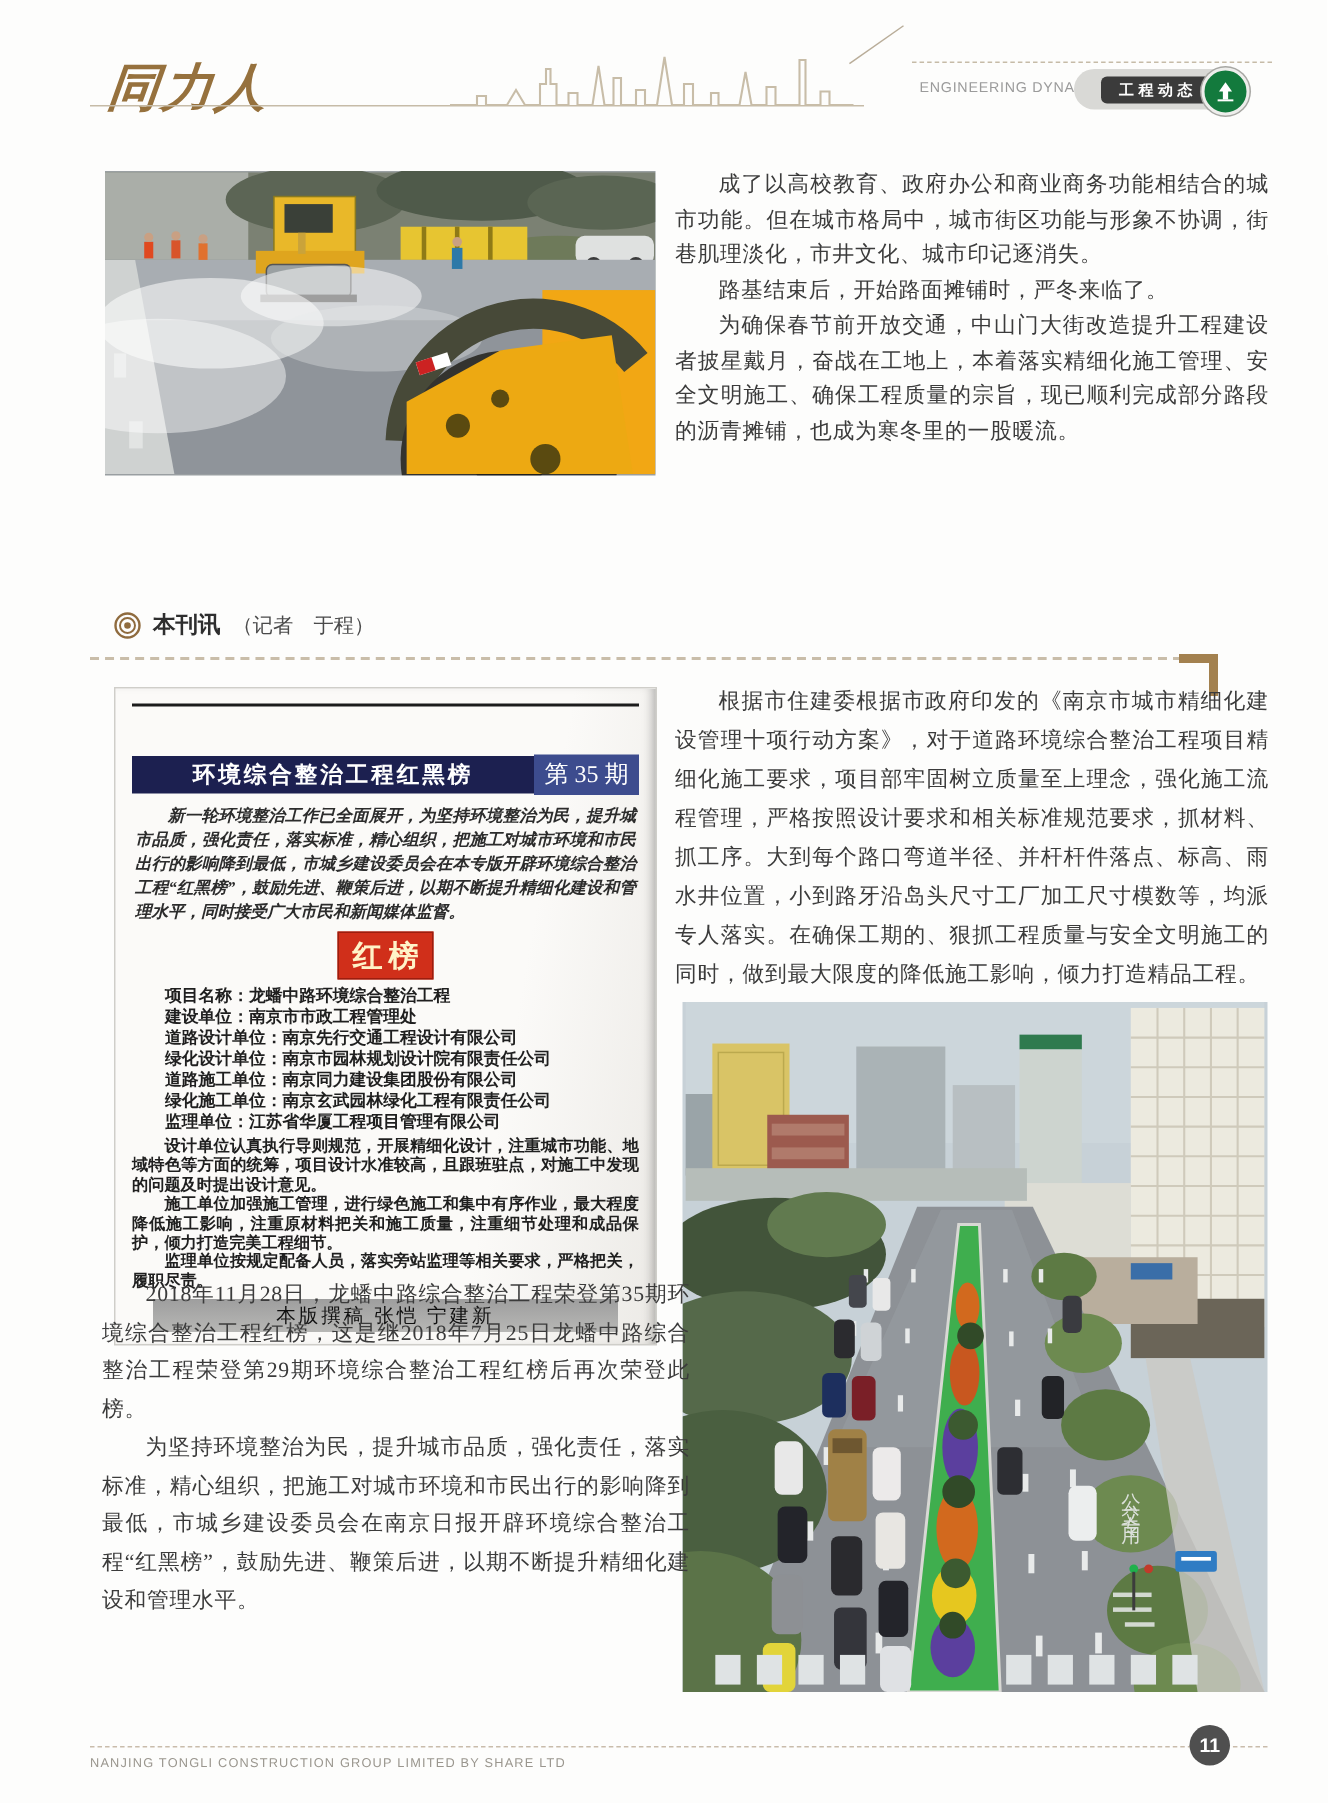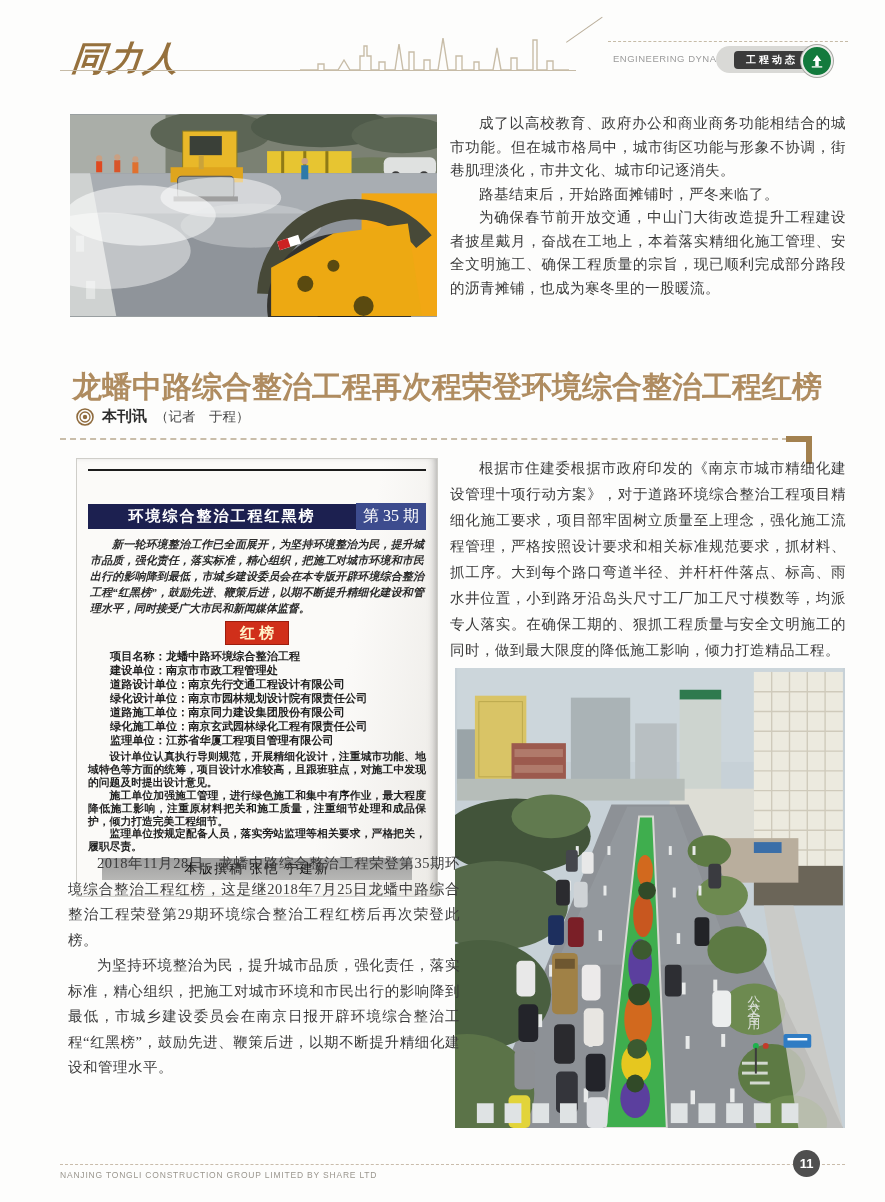--- a/index.html
+++ b/index.html
@@ -62,21 +62,21 @@
   .clip-inner{margin:10px 11px 0 11px;}
   .clip-banner{display:flex;align-items:center;background:#1c2050;height:25px;margin-top:28px;}
   .clip-banner .t{flex:1;text-align:center;color:#fff;font-weight:bold;font-size:15px;
                   letter-spacing:2px;}
   .clip-banner .issue{background:#3d4c8e;color:#fff;font-size:16px;padding:3px 7px;
                       white-space:nowrap;}
   .clip-intro{margin:7px 2px 0 2px;font-style:italic;font-weight:600;font-size:11px;
               line-height:16px;color:#2c2c2c;text-align:justify;text-indent:2em;}
   .clip-stamp{display:block;width:58px;margin:5px auto 4px auto;background:#d02f1a;
               border:1px solid #9c1d0e;color:#fff3c8;text-align:center;font-weight:bold;
-              font-size:15px;letter-spacing:4px;padding:2px 0 1px 4px;}
+              font-size:20px;letter-spacing:4px;padding:2px 0 1px 4px;}
   .clip-fields{margin:0 0 0 22px;font-size:11.2px;font-weight:bold;line-height:14px;
                color:#1f1f1f;}
   .clip-fields p{margin:0;}
   .clip-paras{margin-top:3px;font-size:10.8px;font-weight:bold;line-height:12.9px;
               color:#1f1f1f;text-align:justify;}
   .clip-paras p{margin:0;text-indent:2em;}
   .clip-credit{margin:5px auto 0 auto;width:92%;background:linear-gradient(#9e9e9e,#b7b7b5);
                text-align:center;font-weight:normal;font-size:13px;color:#101010;
                letter-spacing:2px;padding:2px 0;}
 
@@ -177,21 +177,20 @@
       </g>
     </svg>
   </div>
 
   <div class="col-tr bodytext">
     <p>成了以高校教育、政府办公和商业商务功能相结合的城市功能。但在城市格局中，城市街区功能与形象不协调，街巷肌理淡化，市井文化、城市印记逐消失。</p>
     <p>路基结束后，开始路面摊铺时，严冬来临了。</p>
     <p>为确保春节前开放交通，中山门大街改造提升工程建设者披星戴月，奋战在工地上，本着落实精细化施工管理、安全文明施工、确保工程质量的宗旨，现已顺利完成部分路段的沥青摊铺，也成为寒冬里的一股暖流。</p>
   </div>
 
-  <div class="headline">龙蟠中路综合整治工程再次程荣登环境综合整治工程红榜</div>
   <div class="byline">
     <svg width="18" height="18" viewBox="0 0 18 18">
       <circle cx="9" cy="9" r="8" fill="none" stroke="#8f6b3e" stroke-width="1.6"></circle>
       <circle cx="9" cy="9" r="5" fill="none" stroke="#8f6b3e" stroke-width="1.3"></circle>
       <circle cx="9" cy="9" r="2.2" fill="#8f6b3e"></circle>
     </svg>
     <span class="src">本刊讯</span>
     <span class="rep">（记者　于程）</span>
   </div>
   <div class="divider-dash"></div>

